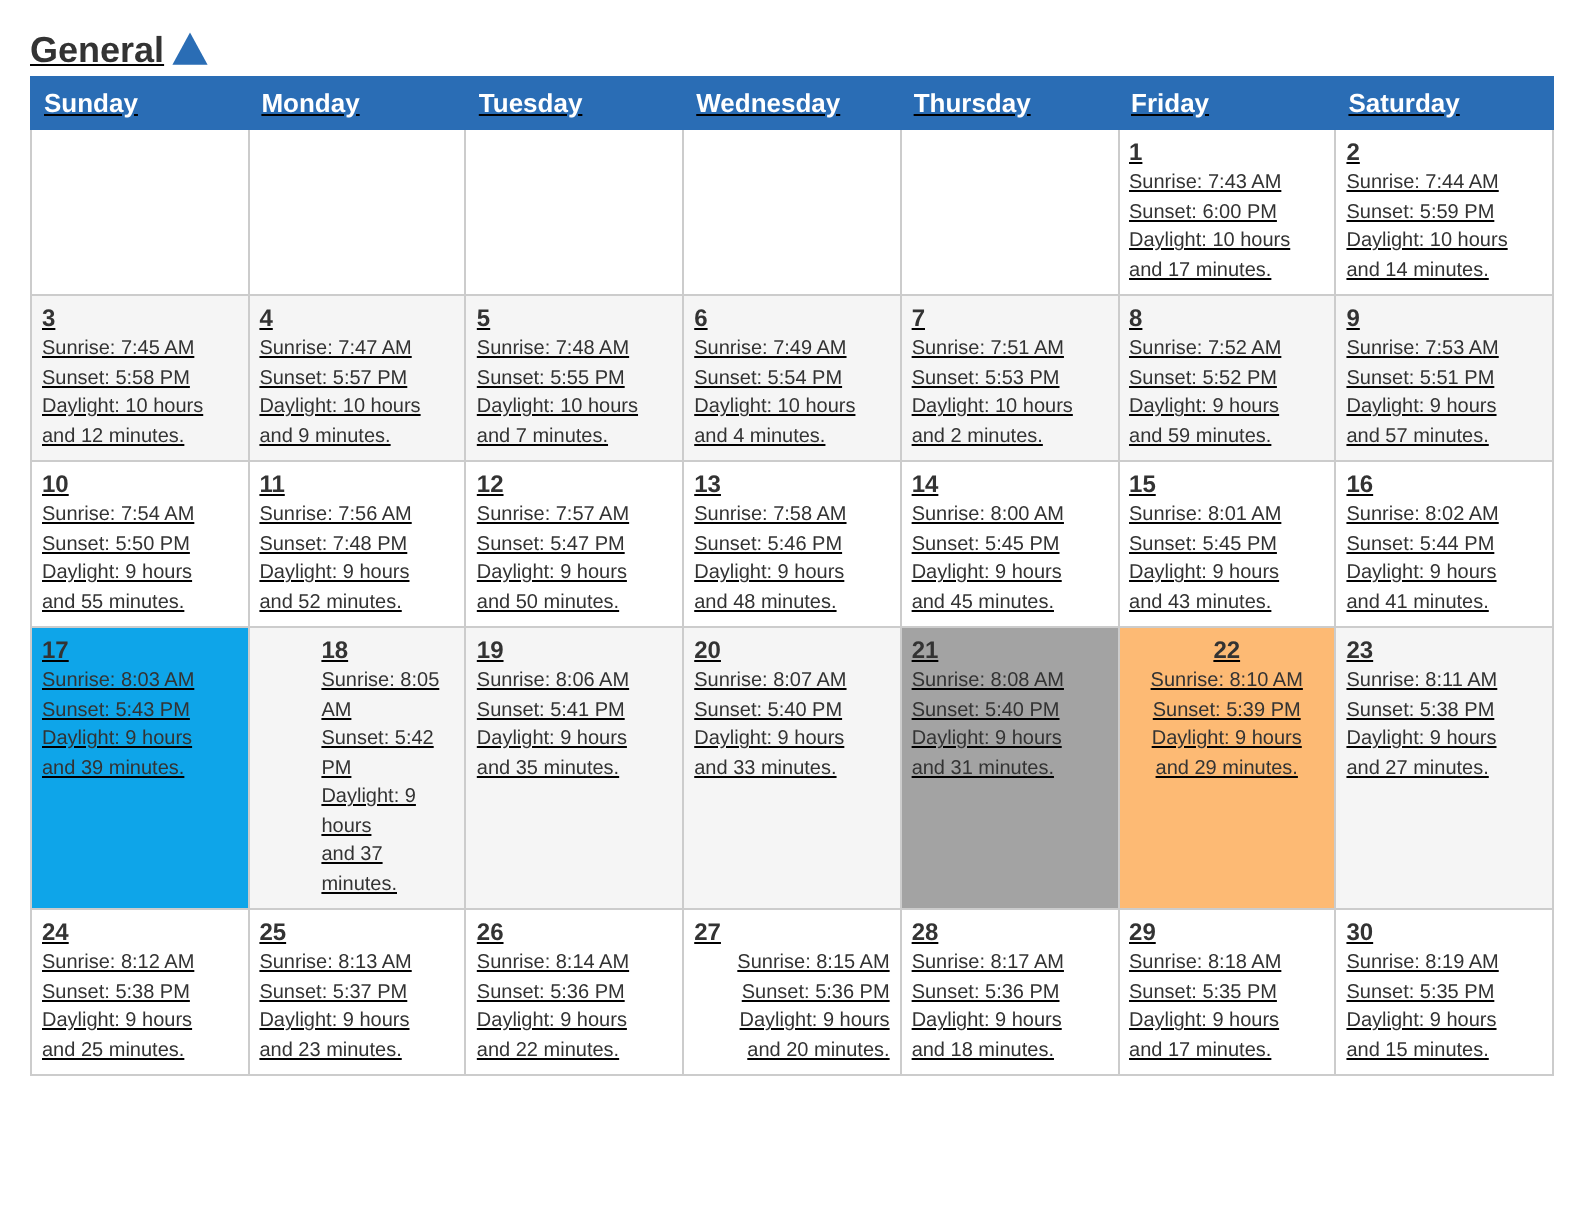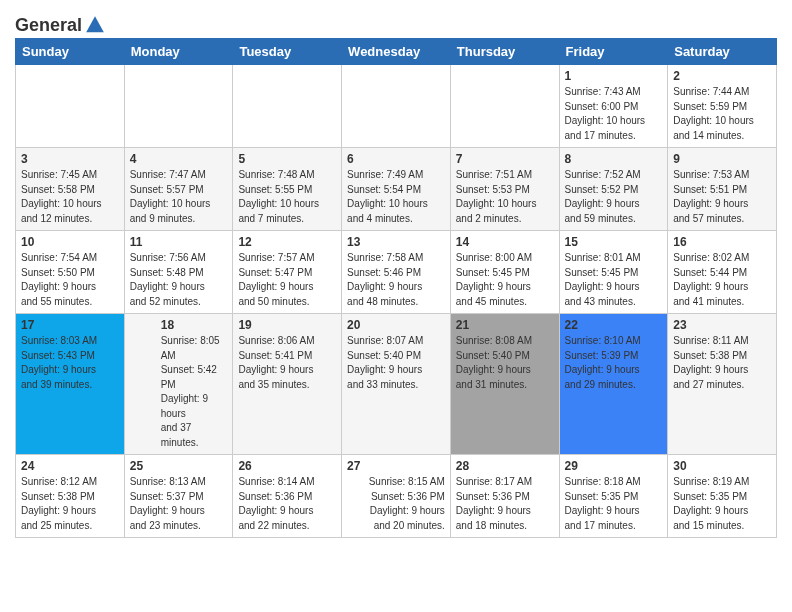--- a/index.html
+++ b/index.html
@@ -6,20 +6,21 @@
     body {
       font-family: Arial, sans-serif;
       background: #fff;
       width: 792px;
       height: 612px;
       overflow: hidden;
     }
     .page {
       width: 792px;
       padding: 10px 15px;
+      text-decoration: underline;
     }
     .header-section {
       display: flex;
       align-items: flex-start;
       justify-content: space-between;
       margin-bottom: 6px;
     }
     .logo {
       display: flex;
       align-items: center;
@@ -198,21 +199,21 @@
           <td>
             <span class="day-number">10</span>
             <div class="day-info" style="white-space: pre-line;">Sunrise: 7:54 AM
 Sunset: 5:50 PM
 Daylight: 9 hours
 and 55 minutes.</div>
           </td>
           <td>
             <span class="day-number">11</span>
             <div class="day-info" style="white-space: pre-line;">Sunrise: 7:56 AM
-Sunset: 5:48 PM
+Sunset: 7:48 PM
 Daylight: 9 hours
 and 52 minutes.</div>
           </td>
           <td>
             <span class="day-number">12</span>
             <div class="day-info" style="white-space: pre-line;">Sunrise: 7:57 AM
 Sunset: 5:47 PM
 Daylight: 9 hours
 and 50 minutes.</div>
           </td>
@@ -274,21 +275,21 @@
 Daylight: 9 hours
 and 33 minutes.</div>
           </td>
           <td style="background: #a3a3a3;">
             <span class="day-number">21</span>
             <div class="day-info" style="white-space: pre-line;">Sunrise: 8:08 AM
 Sunset: 5:40 PM
 Daylight: 9 hours
 and 31 minutes.</div>
           </td>
-          <td style="background: #3b82f6;">
+          <td style="background: #fdba74; text-align: center;">
             <span class="day-number">22</span>
             <div class="day-info" style="white-space: pre-line;">Sunrise: 8:10 AM
 Sunset: 5:39 PM
 Daylight: 9 hours
 and 29 minutes.</div>
           </td>
           <td style="background: rgb(245, 245, 245);">
             <span class="day-number">23</span>
             <div class="day-info" style="white-space: pre-line;">Sunrise: 8:11 AM
 Sunset: 5:38 PM

